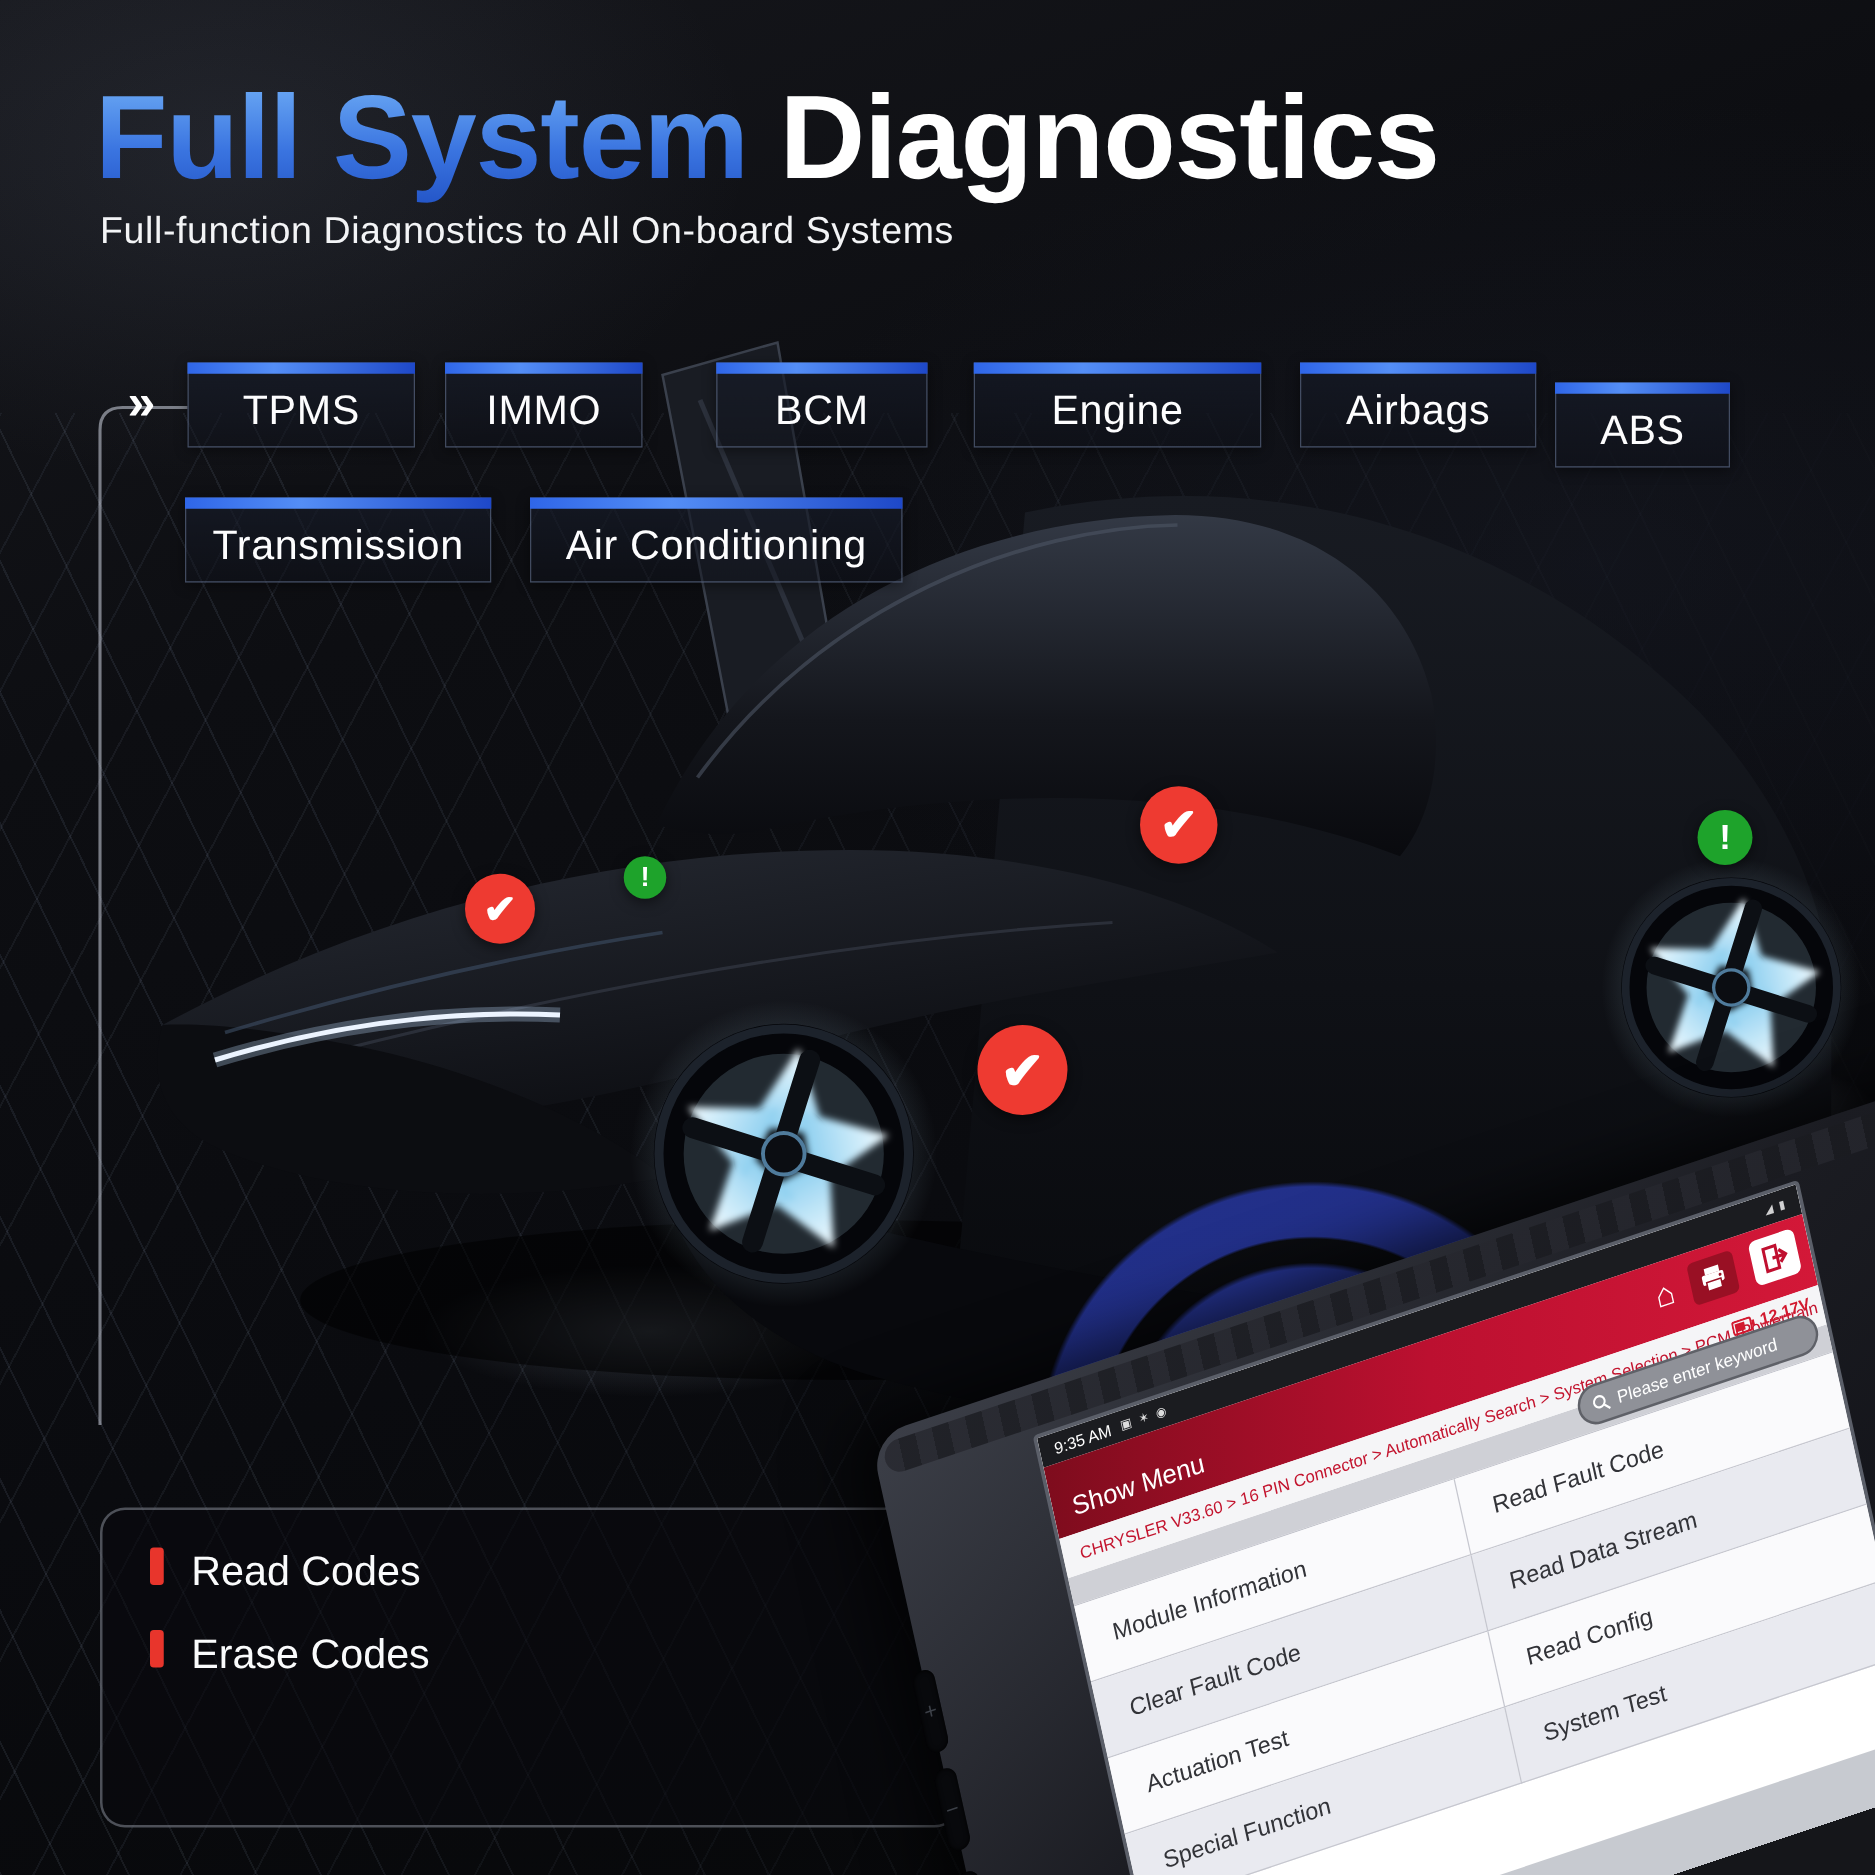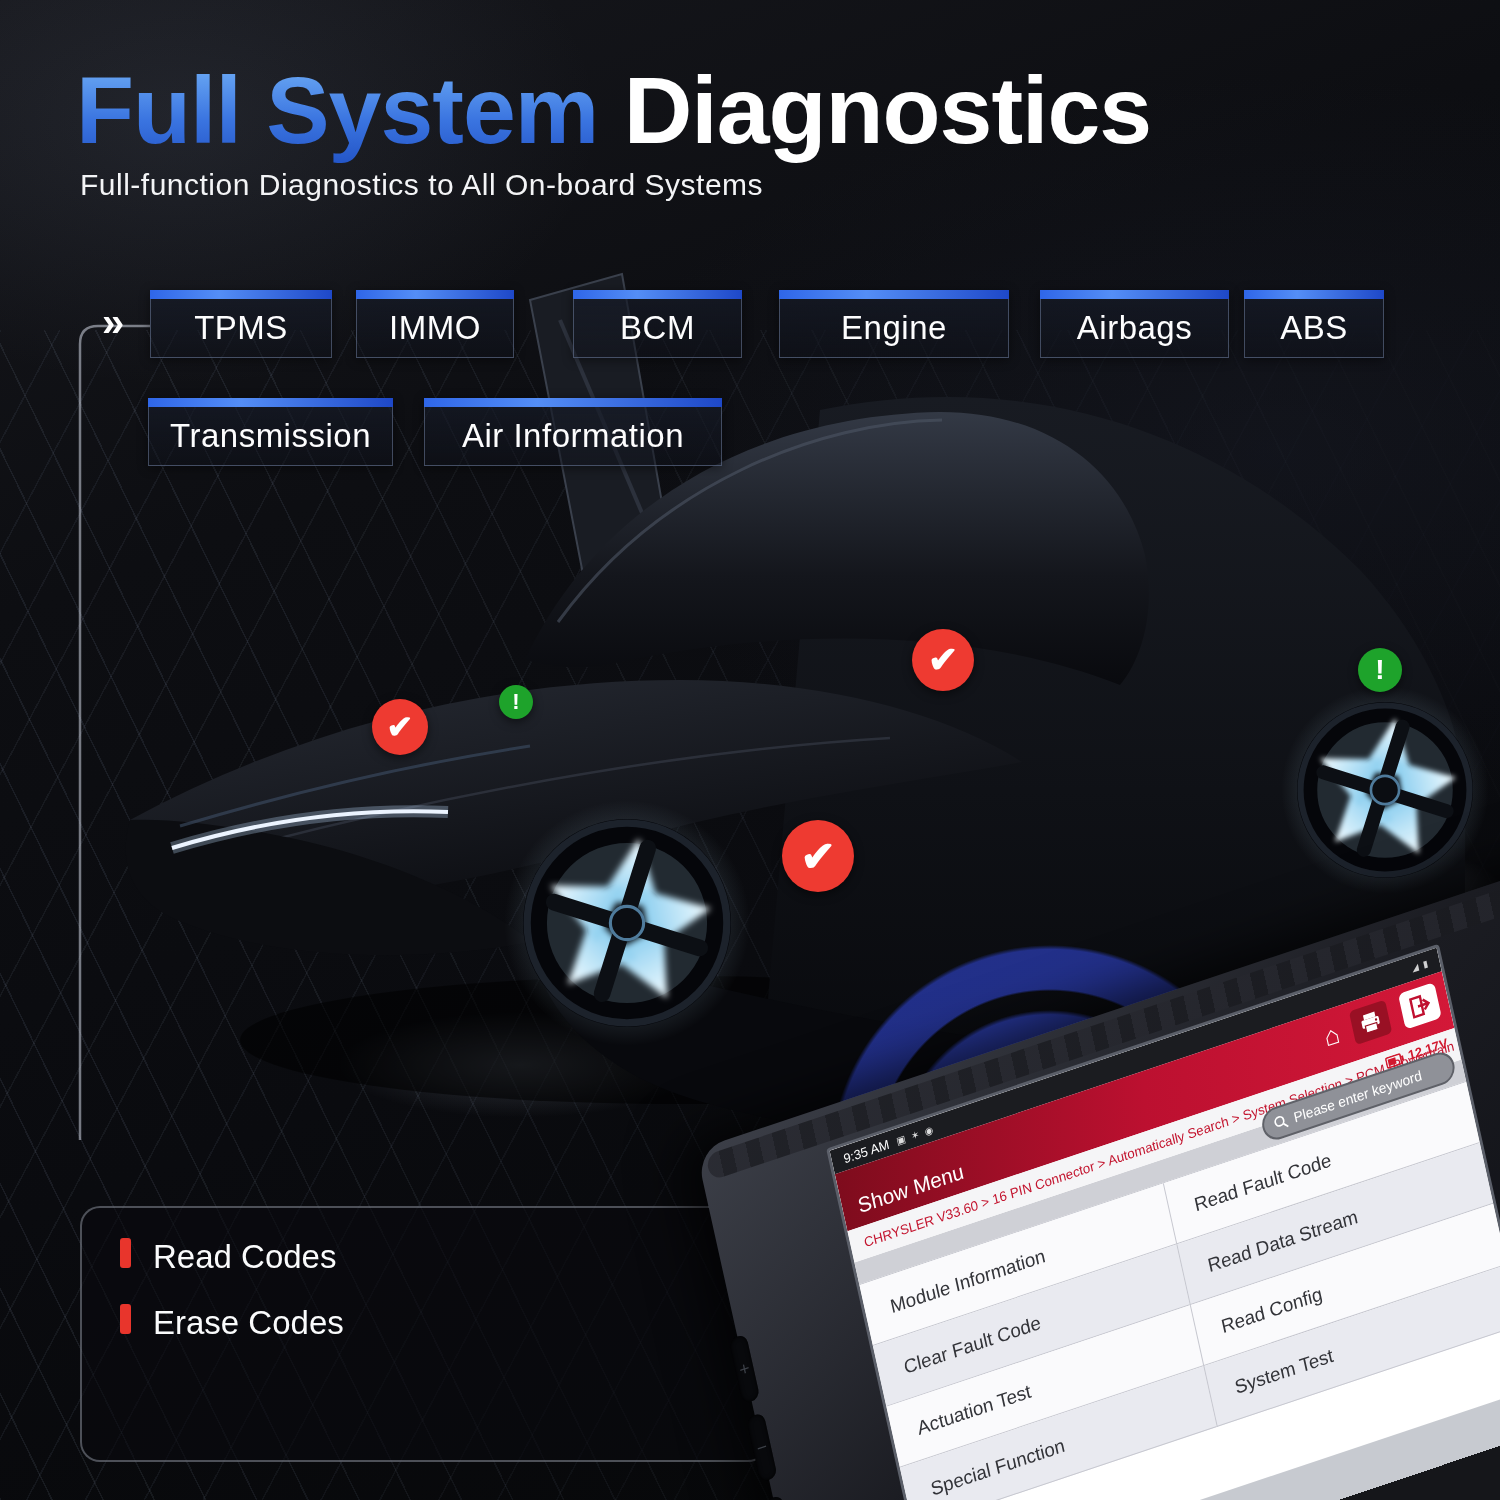--- a/index.html
+++ b/index.html
@@ -214,31 +214,31 @@
     <span class="badge-label">IMMO</span>
   </div>
   <div class="badge" style="left:779px;top:290px;width:228px">
     <span class="badge-bar"></span>
     <span class="badge-label">Engine</span>
   </div>
   <div class="badge" style="left:1040px;top:290px;width:187px">
     <span class="badge-bar"></span>
     <span class="badge-label">Airbags</span>
   </div>
-  <div class="badge" style="left:1244px;top:290px;width:138px">
+  <div class="badge" style="left:1244px;top:306px;width:138px">
     <span class="badge-bar"></span>
     <span class="badge-label">ABS</span>
   </div>
   <div class="badge" style="left:148px;top:398px;width:243px">
     <span class="badge-bar"></span>
     <span class="badge-label">Transmission</span>
   </div>
   <div class="badge" style="left:424px;top:398px;width:296px">
     <span class="badge-bar"></span>
-    <span class="badge-label">Air Information</span>
+    <span class="badge-label">Air Conditioning</span>
   </div>
 
   <div class="arcs">
     <div class="arc a1"></div>
     <div class="arc a2"></div>
     <div class="arc a3"></div>
   </div>
 
   <div class="mark check" style="left:372px;top:699px;width:56px;height:56px;font-size:32px">
       <span>✔</span>

